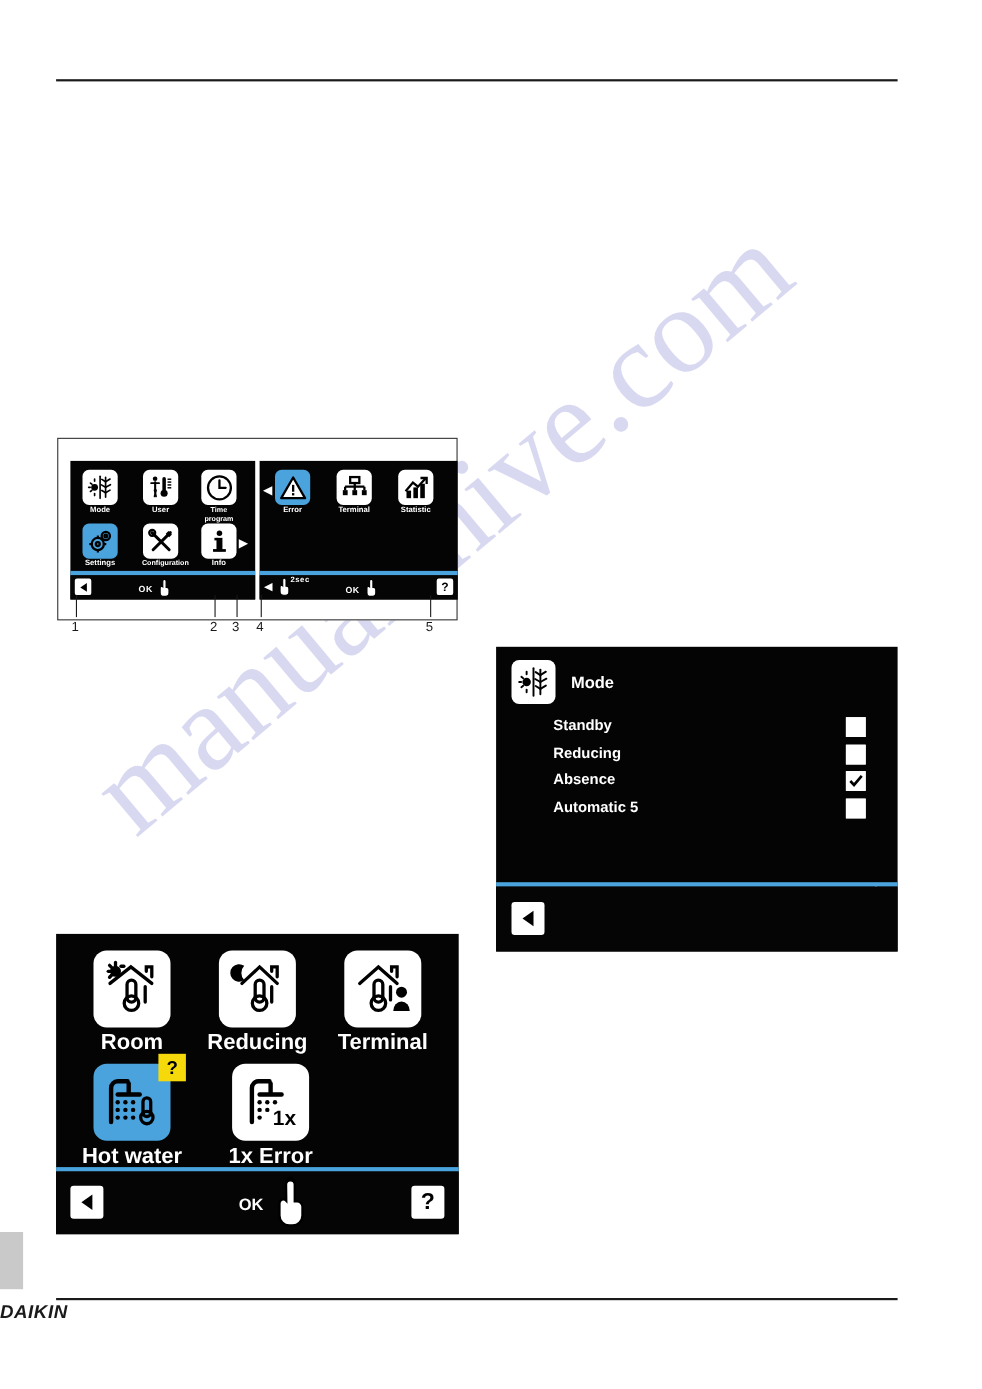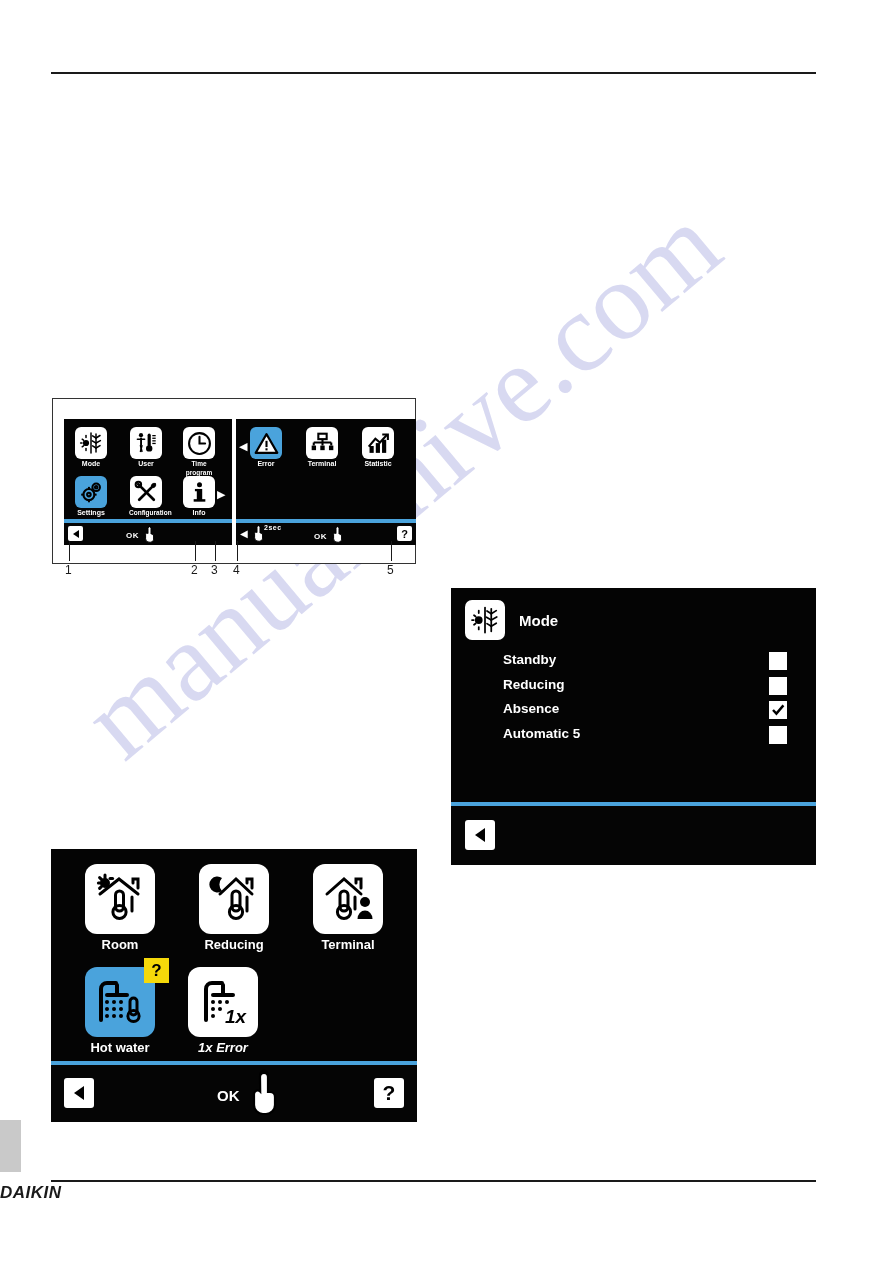--- a/index.html
+++ b/index.html
@@ -80,21 +80,21 @@
   #fig2 .bbar .back{position:absolute;left:14px;top:14px;width:30px;height:30px;background:#fff;
                     border-radius:3px;display:flex;align-items:center;justify-content:center;}
 
   
   #fig3{position:absolute;left:51px;top:849px;width:366px;height:273px;background:#040404;}
   #fig3 .g{position:absolute;left:0;top:0;width:100%;}
   #fig3 .t3{position:absolute;width:110px;text-align:center;}
   #fig3 .t3 .box{width:70px;height:70px;background:#fff;border-radius:12px;margin:0 auto;
                  display:flex;align-items:center;justify-content:center;position:relative;}
   #fig3 .t3 .box.sel{background:#4aa3dc;}
-  #fig3 .t3 .lbl{font-size:13px;font-weight:bold;color:#fff;margin-top:3px;}
+  #fig3 .t3 .lbl{font-size:20px;font-weight:bold;color:#fff;margin-top:3px;}
   #fig3 .badge{position:absolute;right:-14px;top:-9px;width:25px;height:25px;background:#f5d90a;
                display:flex;align-items:center;justify-content:center;color:#000;
                font-weight:bold;font-size:17px;}
   #fig3 .bbar{position:absolute;left:0;bottom:0;width:100%;height:57px;background:#050505;}
   #fig3 .bbar .back{position:absolute;left:13px;top:13px;width:30px;height:30px;background:#fff;
                     border-radius:3px;display:flex;align-items:center;justify-content:center;}
   #fig3 .bbar .help{position:absolute;right:13px;top:13px;width:30px;height:30px;background:#fff;
                     border-radius:3px;display:flex;align-items:center;justify-content:center;
                     color:#000;font-weight:bold;font-size:21px;}
   #fig3 .bbar .oklabel{position:absolute;left:166px;top:22px;font-size:15px;font-weight:bold;color:#fff;}
@@ -458,21 +458,21 @@
           <g>
             <rect x="38" y="24" width="7" height="17" rx="3.5" fill="none" stroke="#000" stroke-width="3"></rect>
             <circle cx="41.5" cy="42" r="5.6" fill="none" stroke="#000" stroke-width="3"></circle>
           </g>
         </svg>
         <div class="badge">?</div>
       </div>
       <div class="lbl">Hot water</div>
     </div>
 
-    <div class="t3" style="left:117px;top:118px;font-style:italic;">
+    <div class="t3" style="left:140px;top:118px;">
       <div class="box">
         <svg width="56" height="56" viewBox="0 0 56 56">
           <g stroke="#000" stroke-width="4" fill="none" stroke-linecap="round">
             <path d="M11 46 V15 a6 6 0 0 1 6-6 h10"></path>
             <line x1="28" y1="11" x2="28" y2="19"></line>
             <line x1="18" y1="21" x2="38" y2="21"></line>
           </g>
           <g fill="#000">
             <circle cx="18" cy="28" r="2"></circle>
               <circle cx="25" cy="28" r="2"></circle>

